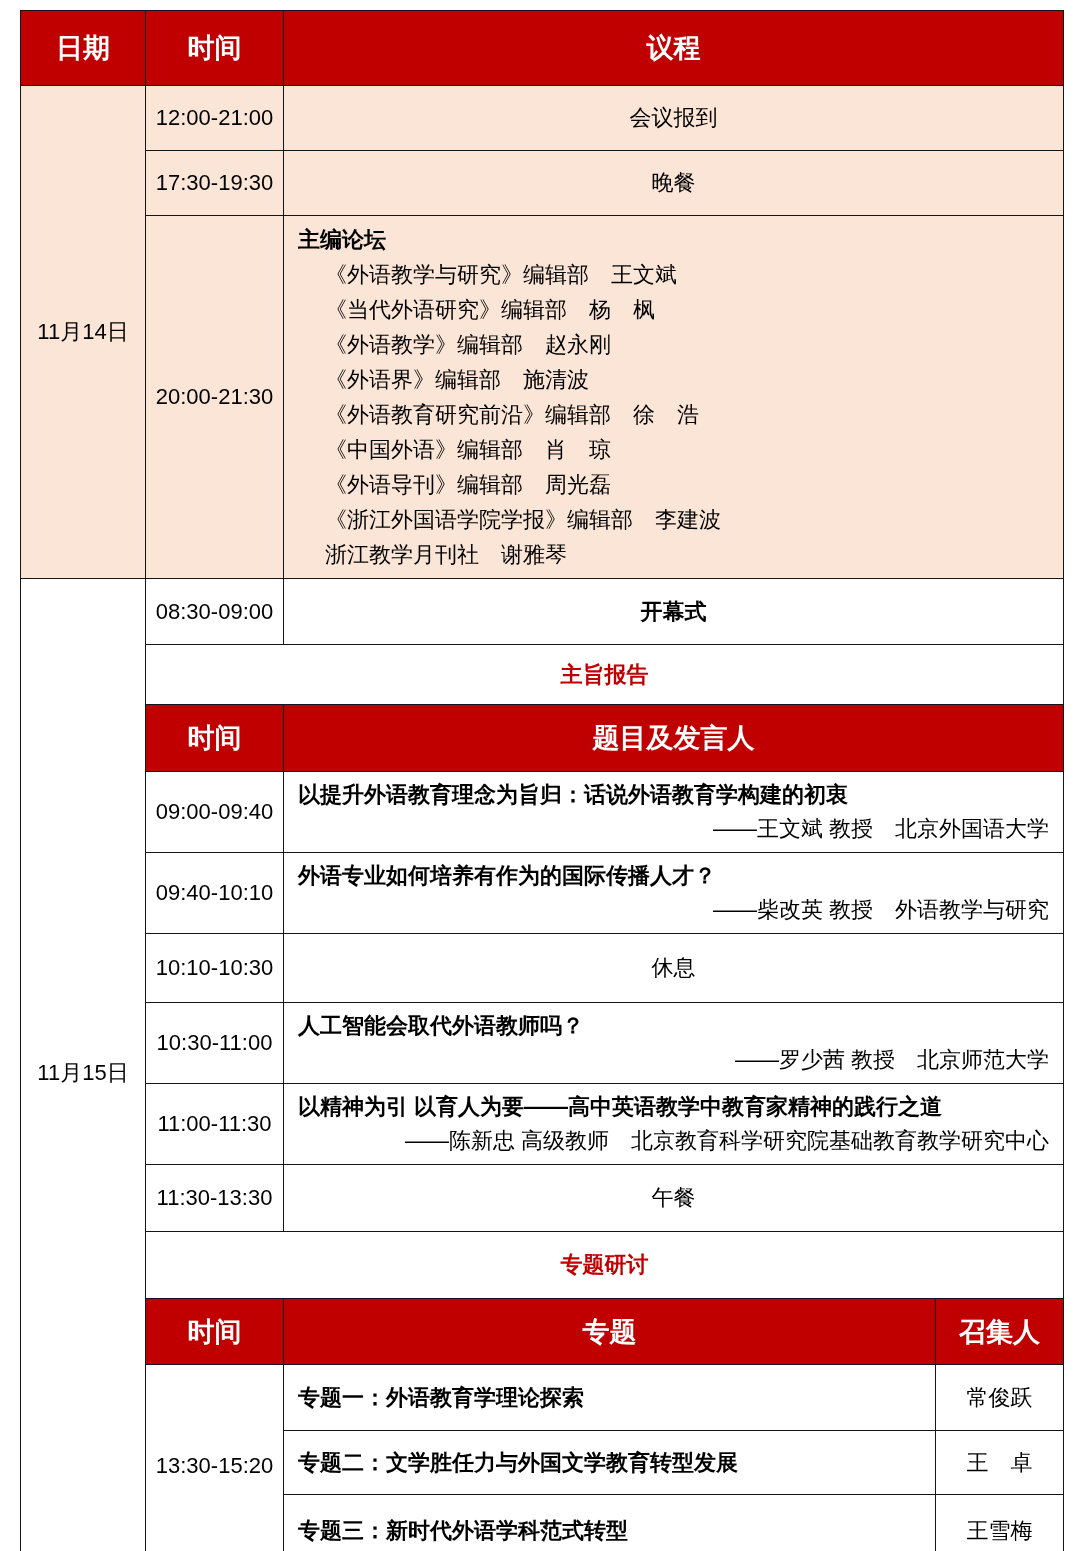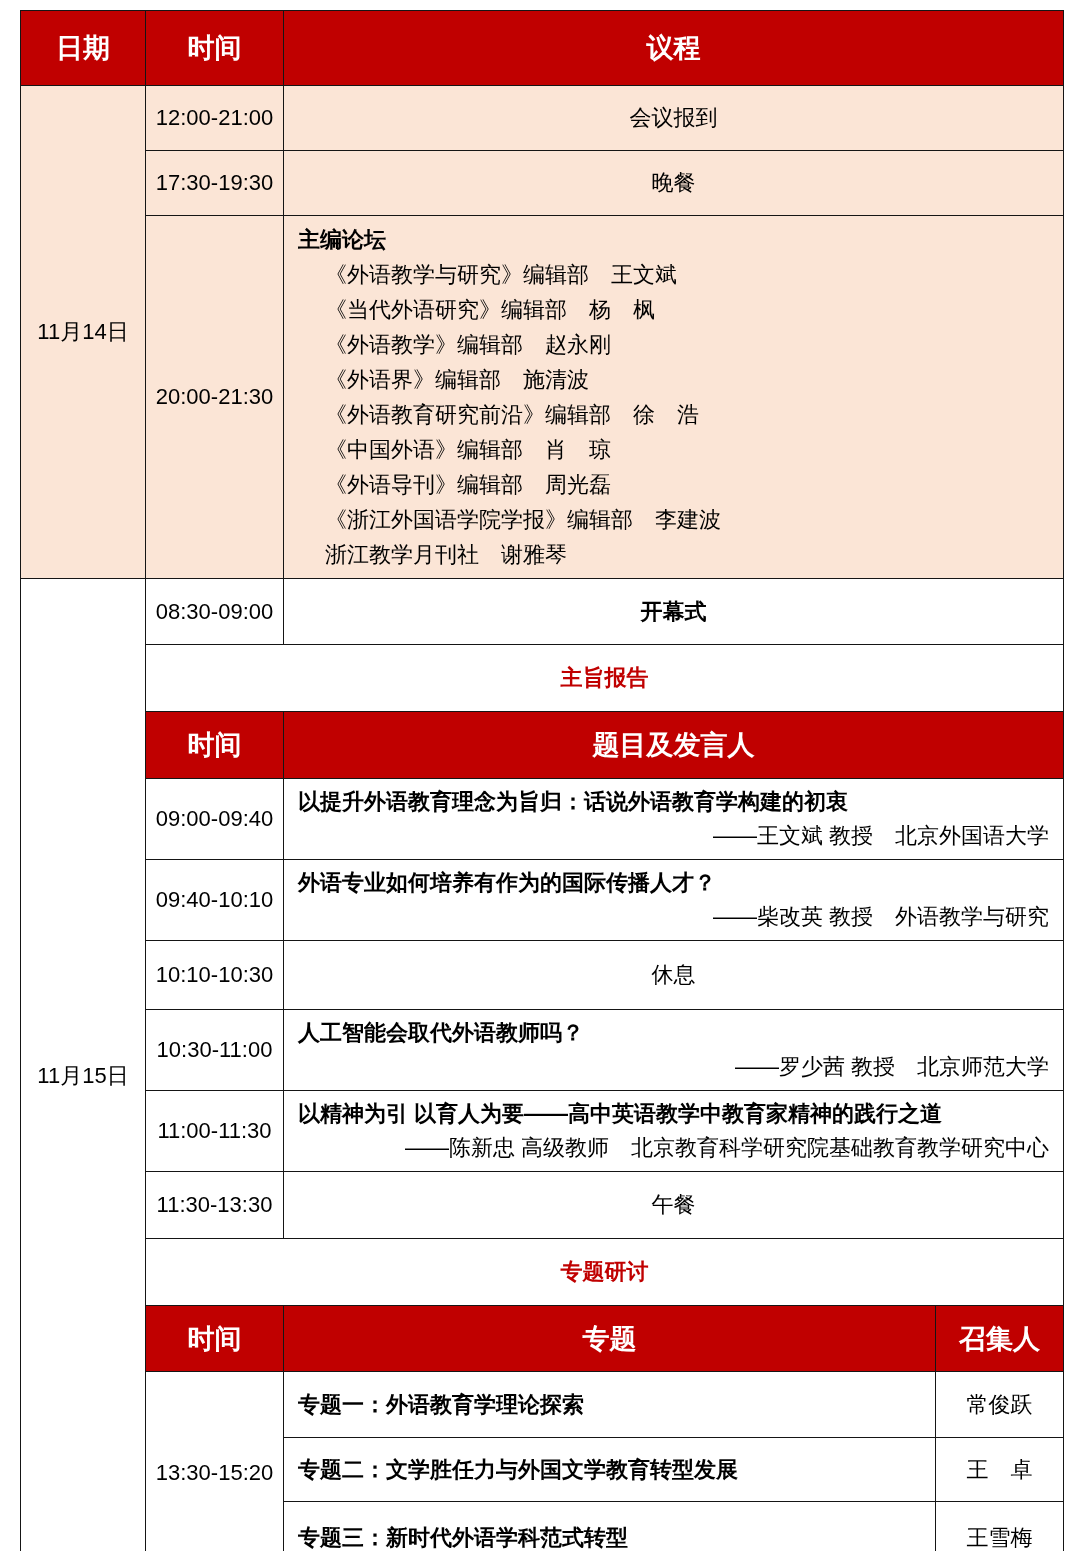--- a/index.html
+++ b/index.html
@@ -96,21 +96,21 @@
       <div class="forum-line">浙江教学月刊社　谢雅琴</div>
     </td>
   </tr>
 
   <tr style="height:66px">
     <td class="date-cell" rowspan="14">11月15日</td>
     <td class="time-cell">08:30-09:00</td>
     <td class="center bold" colspan="2">开幕式</td>
   </tr>
 
-  <tr style="height:67px">
+  <tr style="height:60px">
     <td class="section-title" colspan="3">主旨报告</td>
   </tr>
 
   <tr style="height:67px">
     <th class="red-cell">时间</th>
     <th class="red-cell" colspan="2">题目及发言人</th>
   </tr>
 
   <tr style="height:81px">
     <td class="time-cell">09:00-09:40</td>

